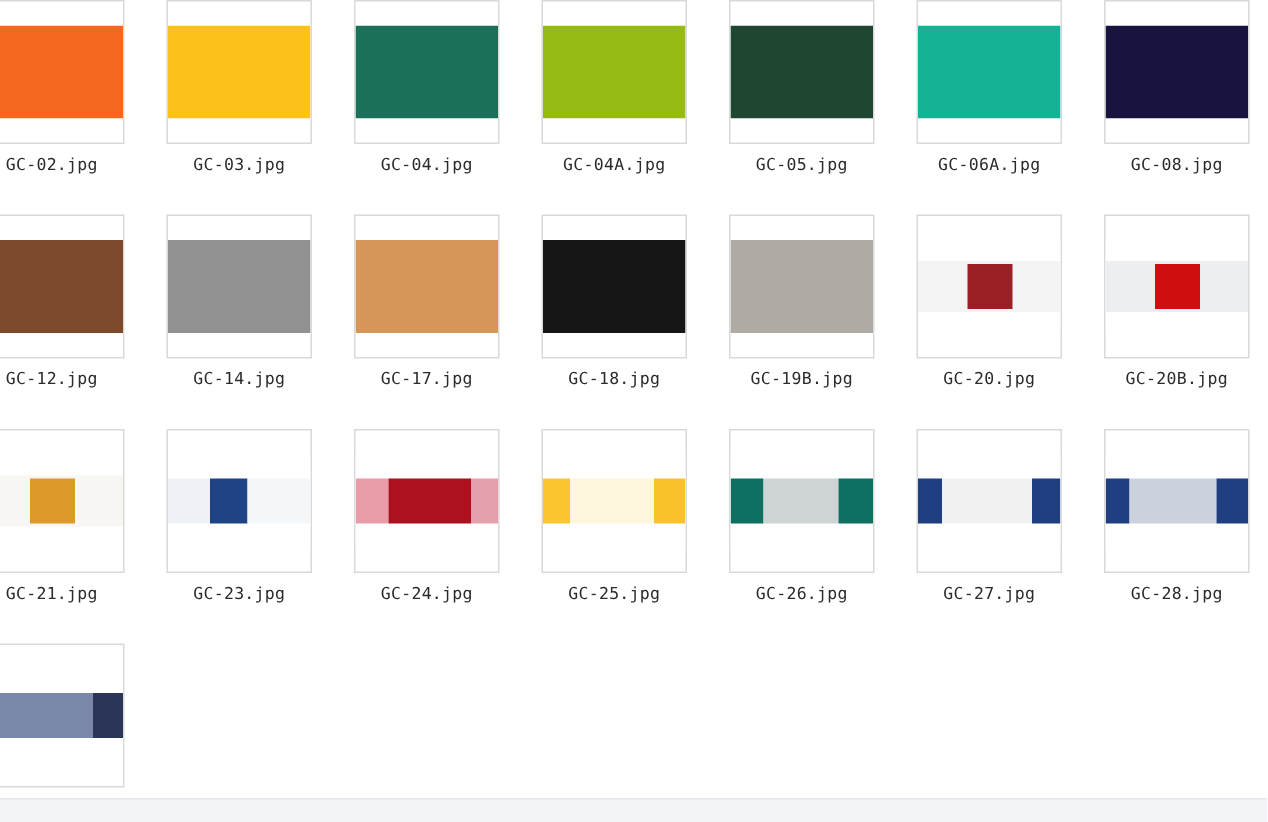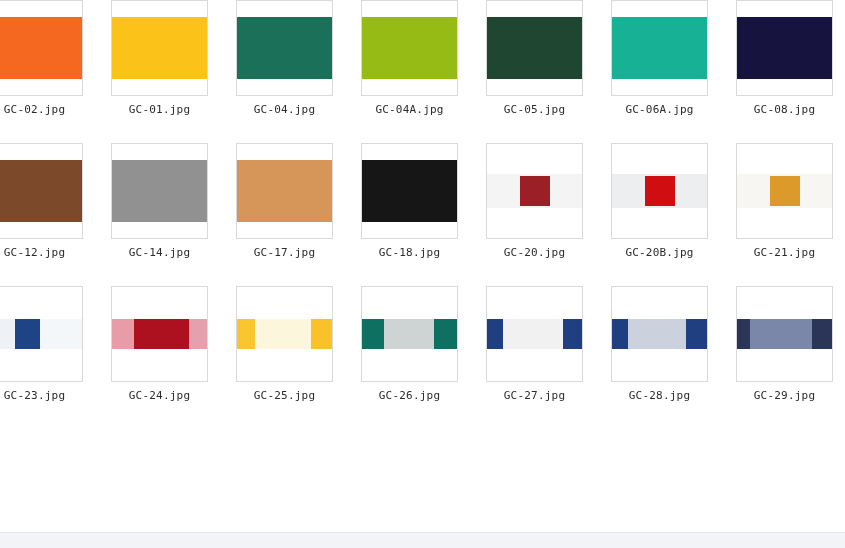--- a/index.html
+++ b/index.html
@@ -140,21 +140,21 @@
         </div>
       </div>
       <div class="thumb-label">GC-02.jpg</div>
     </div>
     <div class="thumb-cell">
       <div class="thumb-frame">
         <div class="swatch solid">
           <div class="band" style="background: rgb(251, 194, 26);"></div>
         </div>
       </div>
-      <div class="thumb-label">GC-01.jpg</div>
+      <div class="thumb-label">GC-03.jpg</div>
     </div>
     <div class="thumb-cell">
       <div class="thumb-frame">
         <div class="swatch solid">
           <div class="band" style="background: rgb(26, 112, 89);"></div>
         </div>
       </div>
       <div class="thumb-label">GC-04.jpg</div>
     </div>
     <div class="thumb-cell">
@@ -213,20 +213,28 @@
       </div>
       <div class="thumb-label">GC-17.jpg</div>
     </div>
     <div class="thumb-cell">
       <div class="thumb-frame">
         <div class="swatch solid">
           <div class="band" style="background: rgb(22, 22, 22);"></div>
         </div>
       </div>
       <div class="thumb-label">GC-18.jpg</div>
+    </div>
+    <div class="thumb-cell">
+      <div class="thumb-frame">
+        <div class="swatch solid">
+          <div class="band" style="background: rgb(176, 170, 164);"></div>
+        </div>
+      </div>
+      <div class="thumb-label">GC-19B.jpg</div>
     </div>
     <div class="thumb-cell">
       <div class="thumb-frame">
         <div class="swatch chip">
           <div class="ground" style="background: rgb(244, 244, 244);"></div>
           <div class="chipbox" style="background: rgb(154, 32, 38);"></div>
         </div>
       </div>
       <div class="thumb-label">GC-20.jpg</div>
     </div>

